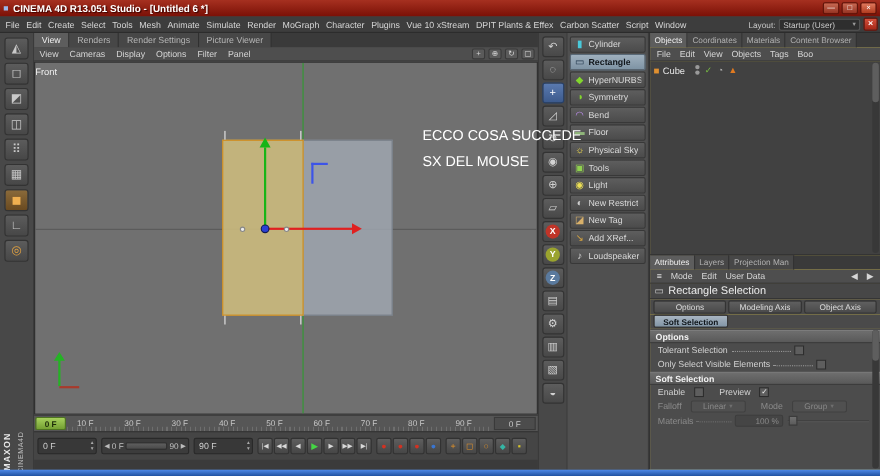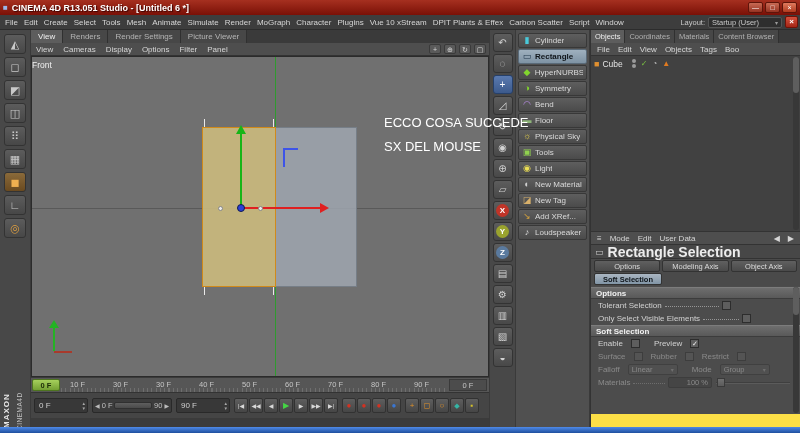--- a/index.html
+++ b/index.html
@@ -141,37 +141,37 @@
   .oname{font-size:8.5px;color:#e4e4e4;margin-right:6px}
   .vdots{display:flex;flex-direction:column;gap:1px}
   .vd{width:4px;height:4px;border-radius:50%;background:#9a9a9a}
   .ocheck{color:#7ac142;font-size:8px;margin-left:2px}
   .tag{font-size:8px;color:#b8b8b8;margin-left:2px}
   .sel-tag{color:#e07a20}
   .vscroll{position:absolute;right:1px;top:1px;bottom:1px;width:6px;background:#383838;border-radius:3px}
   .thumbv{position:absolute;left:0;top:0;width:6px;height:36px;background:#5e5e5e;border-radius:3px;display:block}
   #attr-title{height:14px;background:#474747;border-bottom:1px solid #333;display:flex;align-items:center;gap:4px;padding:0 4px}
   .ticon{color:#c8c8c8;font-size:9px}
-  #attr-title .t{font-size:14px;color:#ececec;font-weight:bold}
+  #attr-title .t{font-size:10px;color:#ececec;font-weight:normal}
   #attr-btnrow{height:14px;display:flex;gap:2px;padding:1px 3px;background:#4a4a4a}
   .abtn{flex:1;height:12px;background:linear-gradient(#606060,#4a4a4a);border:1px solid #333;border-radius:2px;
         font-size:7.5px;color:#dcdcdc;text-align:center;line-height:11px;white-space:nowrap;overflow:hidden}
   #attr-softrow{height:13px;padding:0 3px;background:#4a4a4a;display:flex}
   .abtn.soft-active{flex:0 0 68px;background:linear-gradient(#aab6c2,#8195a6);color:#0e1419;font-weight:bold}
   #attr-body{position:relative;height:128px;background:#4c4c4c;padding-top:1px}
   .ahdr{height:12px;background:linear-gradient(#6e6e6e,#595959);border-top:1px solid #7c7c7c;border-bottom:1px solid #3c3c3c;
         font-size:8px;font-weight:bold;color:#f2f2f2;padding-left:5px;line-height:11px}
   .arow{display:flex;align-items:center;height:13px;padding:0 10px 0 7px;font-size:8px;color:#d2d2d2}
   .albl{white-space:nowrap}
   .leader{flex:1;border-bottom:1px dotted #969696;margin:0 3px 3px 3px;height:5px}
   .cb{width:9px;height:9px;background:#5e5e5e;border:1px solid #2d2d2d;display:inline-flex;align-items:center;justify-content:center;flex:none}
   .cb .ck{color:#f0f0f0;font-size:7px;line-height:7px}
   .dim{opacity:.45}
   .gap8{width:8px;flex:none}.gap14{width:14px;flex:none}.fsp{flex:1.1}
-  .ddl2{display:flex;align-items:center;justify-content:space-between;background:#565656;border:1px solid #323232;
+  .ddl2{display:flex;align-items:center;justify-content:center;background:#565656;border:1px solid #323232;
         border-radius:2px;height:11px;min-width:50px;padding:0 3px;font-size:7.5px;color:#cfcfcf;flex:none}
   .valbox{width:44px;height:11px;background:#3e3e3e;border:1px solid #2b2b2b;border-radius:2px;font-size:7.5px;color:#cfcfcf;
           display:flex;align-items:center;justify-content:flex-end;padding:0 3px;flex:none}
   .slider{position:relative;width:74px;height:11px;flex:none;margin-left:4px}
   .groove{position:absolute;left:0;right:0;top:5px;height:2px;background:#303030;border-bottom:1px solid #6e6e6e;display:block}
   .sthumb{position:absolute;left:1px;top:1px;width:8px;height:9px;background:linear-gradient(#9c9c9c,#6e6e6e);border:1px solid #262626;display:block}
 
   
   #bottom-dark{position:absolute;left:31px;top:418px;width:458px;height:9px;background:#3b3b3b}
   #taskbar{position:absolute;left:0;top:427px;width:800px;height:6px;background:linear-gradient(180deg,#4f8ae8,#1e4f9e);z-index:60}
@@ -449,21 +449,21 @@
     <span class="pitem">
         <span class="pg">▣</span>
         <span class="pl">Tools</span>
       </span>
     <span class="pitem">
         <span class="pg">◉</span>
         <span class="pl">Light</span>
       </span>
     <span class="pitem">
         <span class="pg">◐</span>
-        <span class="pl">New Material</span>
+        <span class="pl">New Restrict</span>
       </span>
     <span class="pitem">
         <span class="pg">◪</span>
         <span class="pl">New Tag</span>
       </span>
     <span class="pitem">
         <span class="pg">↘</span>
         <span class="pl">Add XRef...</span>
       </span>
     <span class="pitem">
@@ -495,20 +495,25 @@
             <i class="vd"></i>
             <i class="vd"></i>
           </span>
         <span class="ocheck">✓</span>
         <span class="tag">◔</span>
         <span class="tag sel-tag">▲</span>
       </div>
       <span class="vscroll">
           <i class="thumbv"></i>
         </span>
+    </div>
+    <div class="tabs">
+      <span class="tab active">Attributes</span>
+      <span class="tab">Layers</span>
+      <span class="tab">Projection Man</span>
     </div>
     <div class="pmenu">
       <span class="mi">≡</span>
       <span class="mi">Mode</span>
       <span class="mi">Edit</span>
       <span class="mi">User Data</span>
       <span class="spacer"></span>
       <span class="mi">◀</span>
       <span class="mi">▶</span>
     </div>
@@ -542,33 +547,20 @@
       <div class="arow">
         <span class="albl">Enable</span>
         <span class="gap8"></span>
         <span class="cb"></span>
         <span class="gap14"></span>
         <span class="albl">Preview</span>
         <span class="gap8"></span>
         <span class="cb">
             <i class="ck">✓</i>
           </span>
-      </div>
-      <div class="arow dim">
-        <span class="albl">Surface</span>
-        <span class="gap8"></span>
-        <span class="cb"></span>
-        <span class="gap8"></span>
-        <span class="albl">Rubber</span>
-        <span class="gap8"></span>
-        <span class="cb"></span>
-        <span class="gap8"></span>
-        <span class="albl">Restrict</span>
-        <span class="gap8"></span>
-        <span class="cb"></span>
       </div>
       <div class="arow dim">
         <span class="albl">Falloff</span>
         <span class="gap8"></span>
         <span class="ddl2">
           <span>Linear</span>
           <span class="dda">▾</span>
         </span>
         <span class="gap14"></span>
         <span class="albl">Mode</span>

